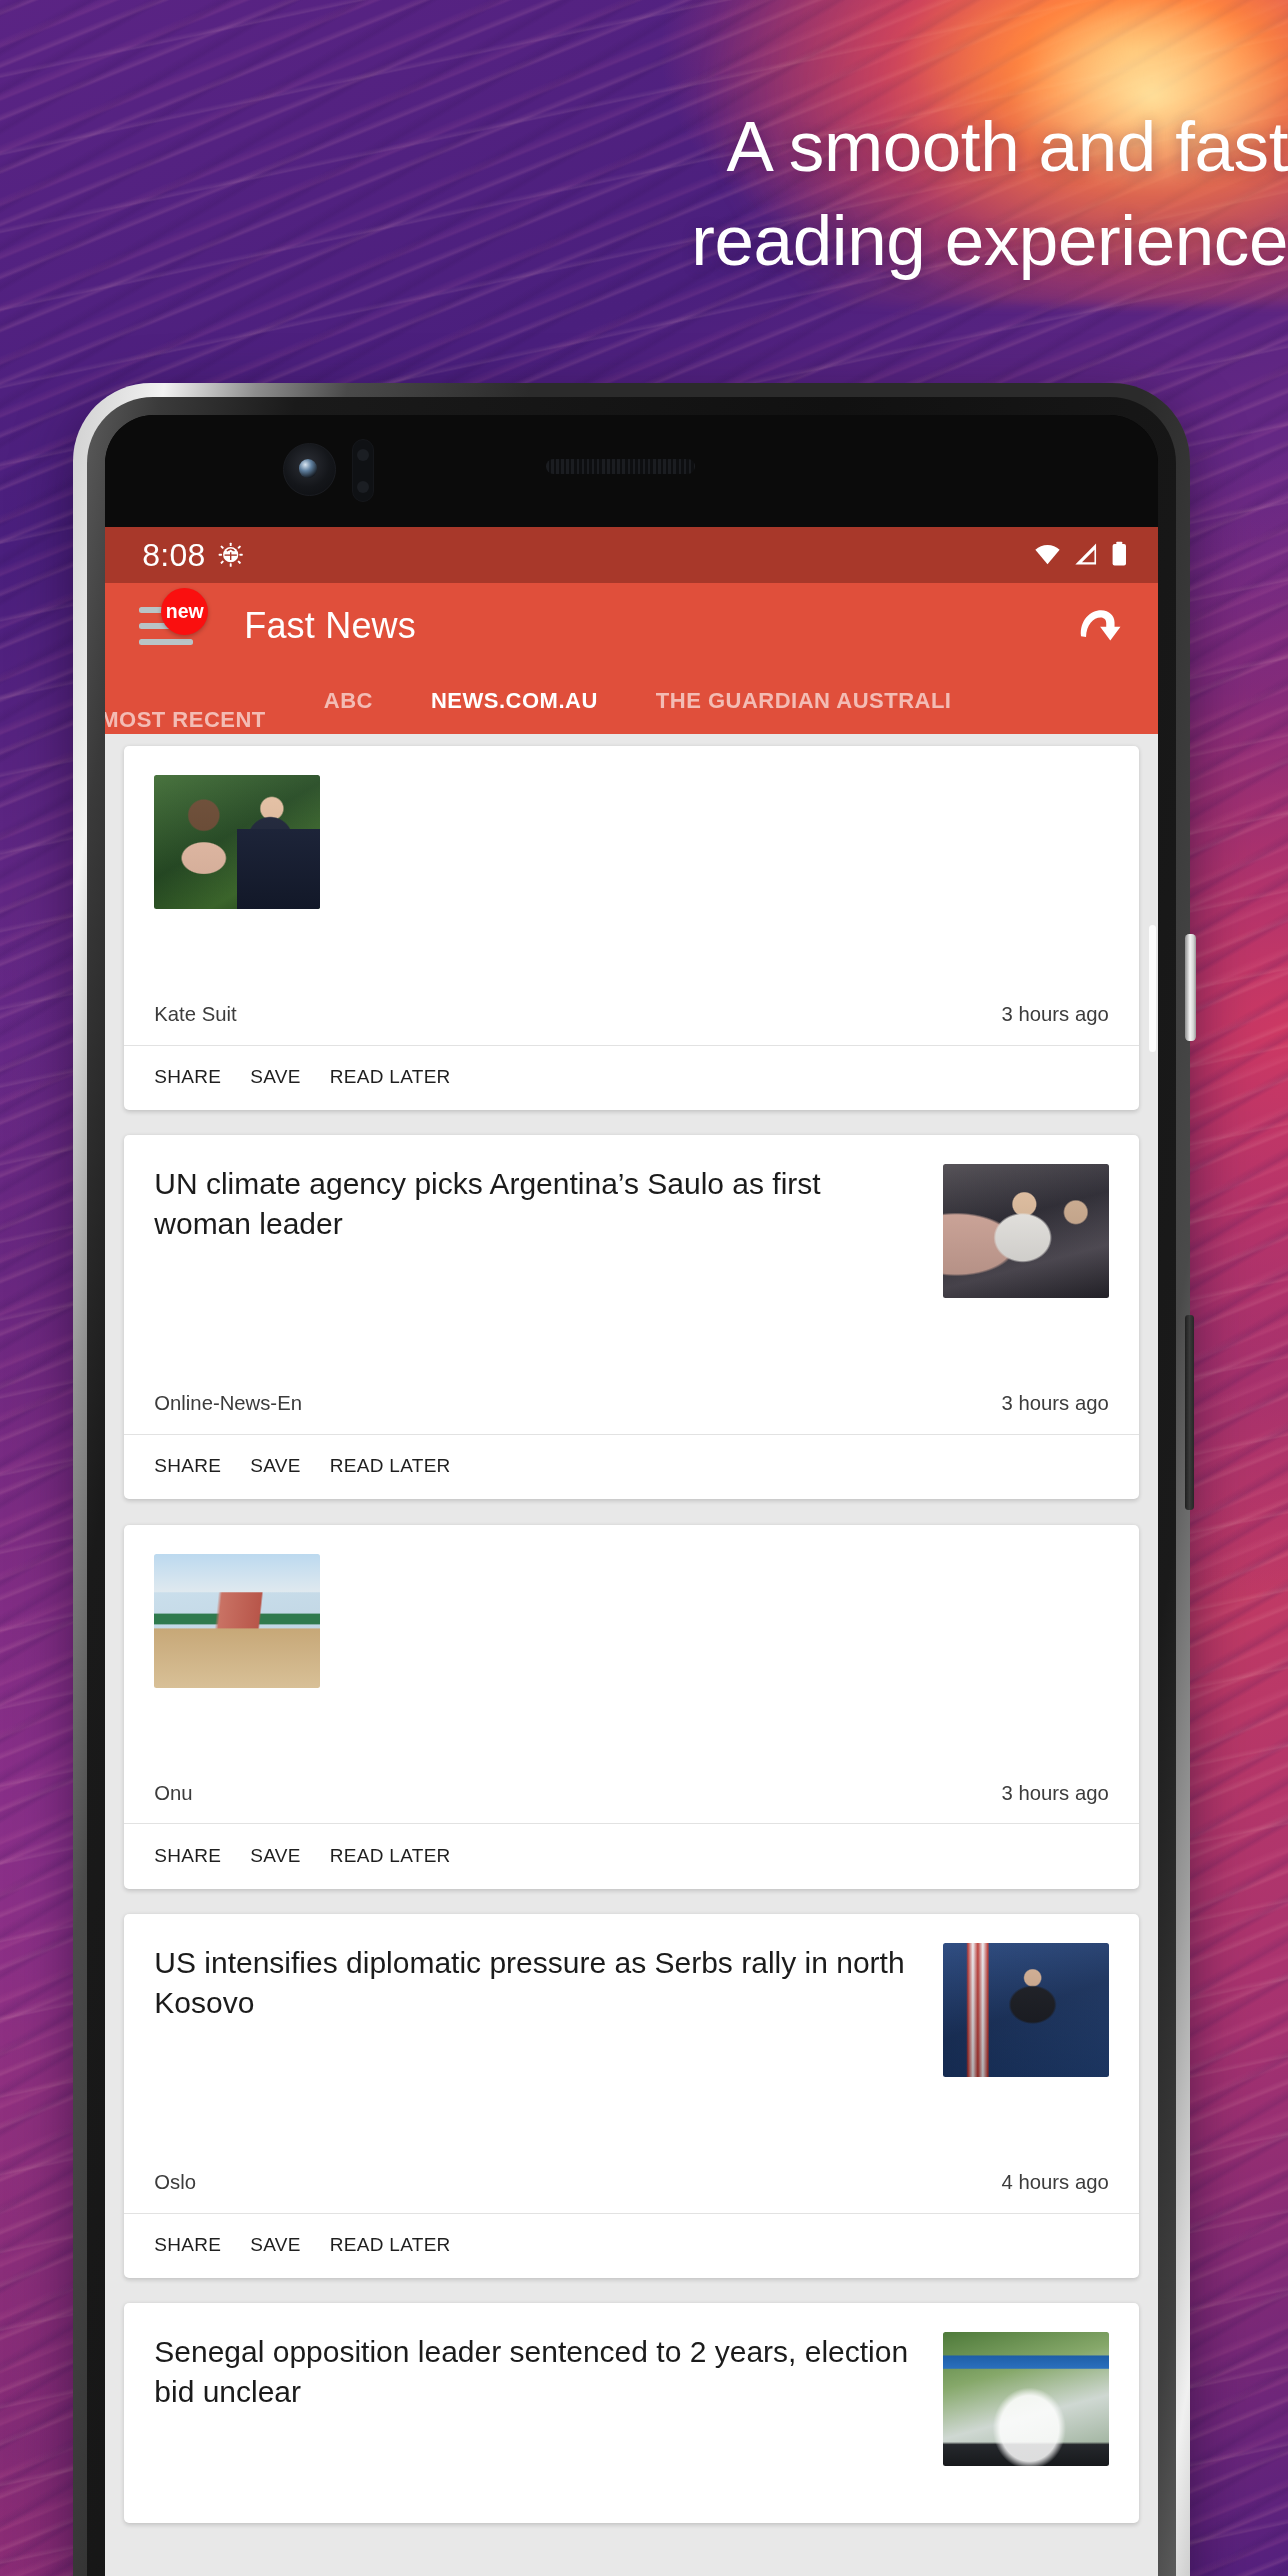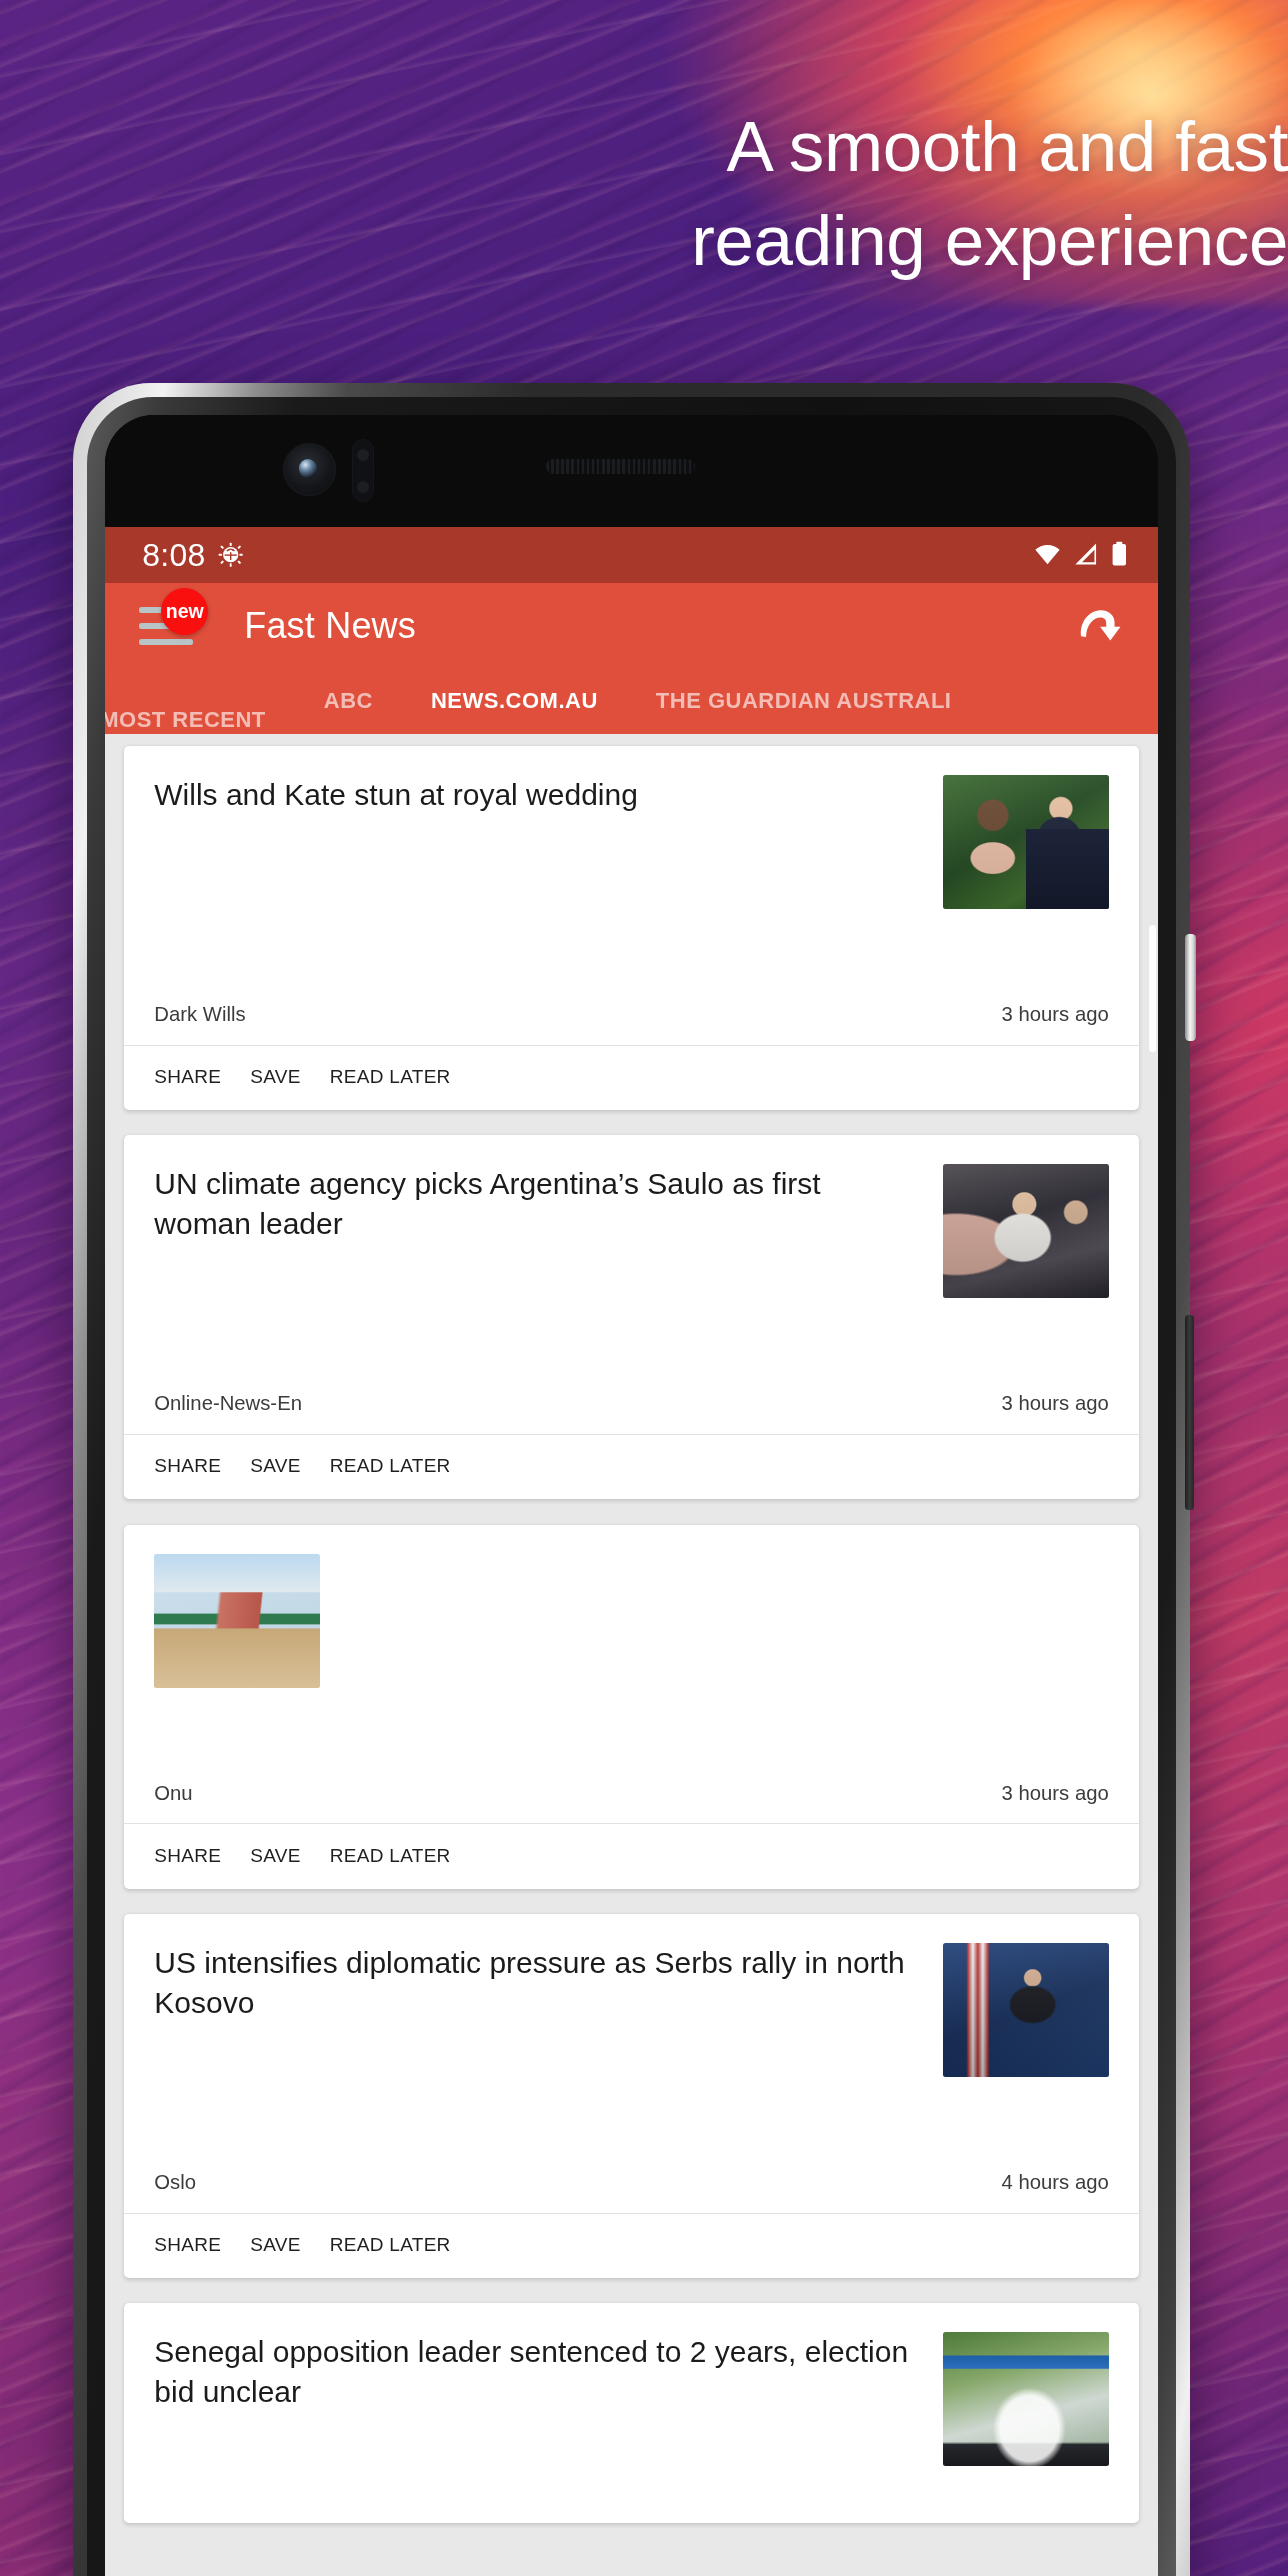--- a/index.html
+++ b/index.html
@@ -531,27 +531,24 @@
             <div class="tab first">MOST RECENT</div>
             <div class="tab">ABC</div>
             <div class="tab active">NEWS.COM.AU</div>
             <div class="tab">THE GUARDIAN AUSTRALI</div>
           </div>
 
           <div class="feed">
 
             <div class="card">
               <div class="card-body">
-                <div class="card-text">
-                  <div class="card-title">Wills and Kate stun at royal wedding</div>
-                </div>
                 <div class="thumb thumb-royal"></div>
               </div>
               <div class="card-meta">
-                <span>Dark Wills</span>
+                <span>Kate Suit</span>
                 <span>3 hours ago</span>
               </div>
               <div class="card-actions">
                 <span class="action">SHARE</span>
                 <span class="action">SAVE</span>
                 <span class="action">READ LATER</span>
               </div>
             </div>
 
             <div class="card">

